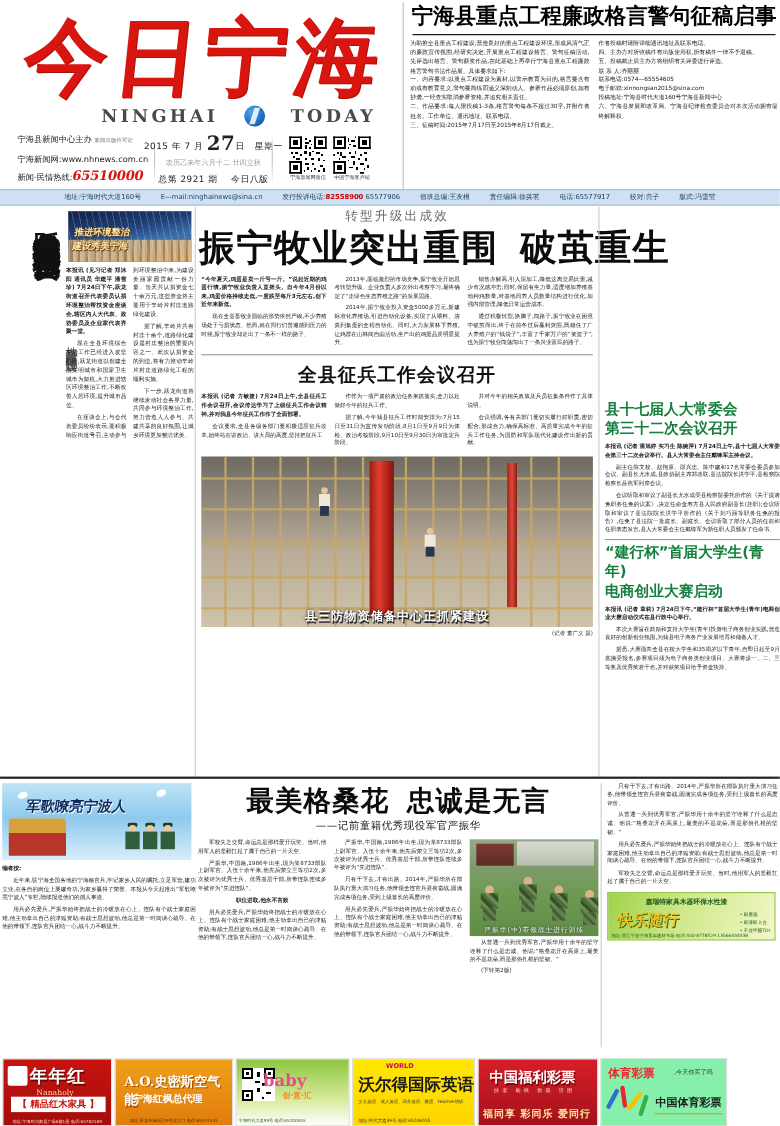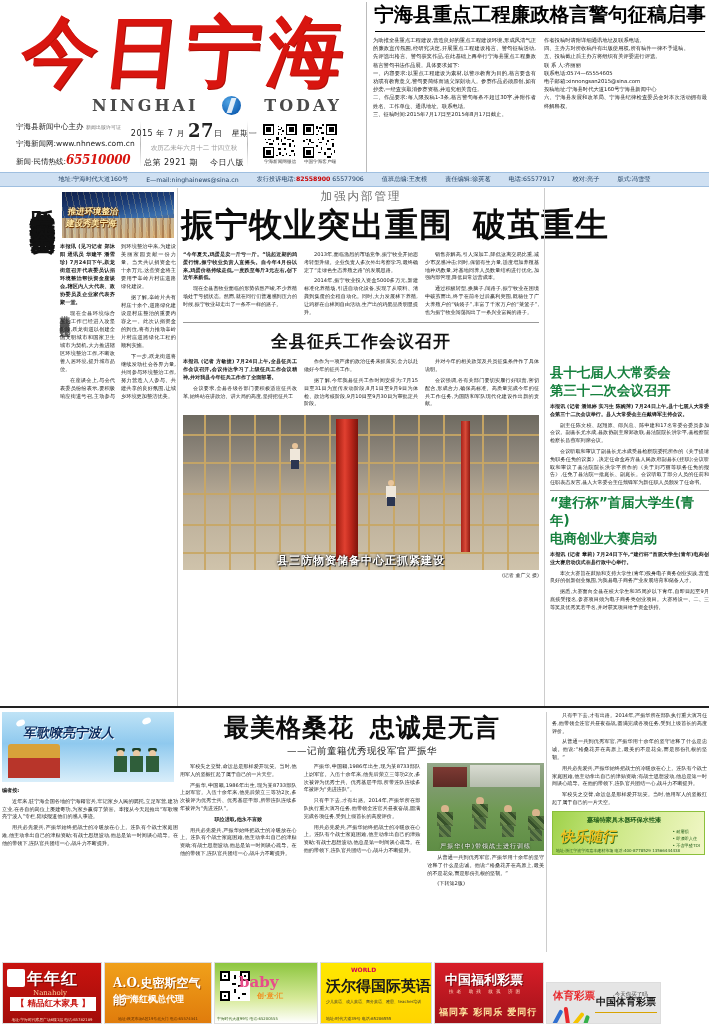--- a/index.html
+++ b/index.html
@@ -277,21 +277,21 @@
   .ad5 .a5m{ position:absolute; left:14px; top:26px; font-size:4.6px; color:#ffd9c0; letter-spacing:3px;}
   .ad5 .a5b{ position:absolute; left:4px; bottom:4px; font-size:9px; font-weight:700; color:#ffe9a0;
     font-family:"DejaVu Serif",serif; letter-spacing:1px;}
 
   .ad6 { width:112px; background:linear-gradient(180deg,#ffe800 0%,#ffd400 100%); }
   .ad6 .a6l{ position:absolute; left:30px; top:3px; font-size:6px; font-weight:700; color:#d4005a;}
   .ad6 .a6t{ position:absolute; left:5px; top:14px; font-weight:700; font-size:15px; color:#1a1a1a;}
   .ad6 .a6s{ position:absolute; left:5px; top:36px; font-size:4px; color:#333;}
   .ad6 .a6b{ position:absolute; left:5px; bottom:2px; font-size:4px; color:#333;}
 
-  .ad7 { width:115px; background:#e5e5e5;margin-top:20px; }
+  .ad7 { width:115px; background:#86efac; }
   .ad7 .a7t{ position:absolute; left:6px; top:6px; font-weight:700; font-size:10.5px; color:#e8282c;}
   .ad7 .a7s{ position:absolute; left:66px; top:8px; font-size:5.5px; color:#333;}
   .ad7 .a7b{ position:absolute; right:4px; bottom:14px; font-weight:700; font-size:10px; color:#1a1a1a;}
   .ad7 .a7line{ position:absolute; left:48px; right:3px; bottom:10px; height:1.5px; background:#d8a300;}
   .ad7 .ribbon{ position:absolute; left:6px; top:22px; width:40px; height:28px;}
   .ad7 .rb{ position:absolute; width:4px; height:20px; border-radius:2px; }
 </style>
 </head>
 <body>
 
@@ -486,21 +486,21 @@
       <div class="colL-text">
         <p class="lead">本报讯 (见习记者 郑沐阳 通讯员 华建平 潘雪珍) 7月24日下午,跃龙街道召开代表委员认捐环境整治帮扶资金座谈会,辖区内人大代表、政协委员及企业家代表齐聚一堂。</p>
         <p>现在全县环境综合整治工作已经进入攻坚阶段,跃龙街道以创建全国文明城市和国家卫生城市为契机,大力推进辖区环境整治工作,不断改善人居环境,提升城市品位。</p>
         <p>在座谈会上,与会代表委员纷纷表示,要积极响应街道号召,主动参与到环境整治中来,为建设美丽家园贡献一份力量。当天共认捐资金七十余万元,这些资金将主要用于辛岭片村庄道路绿化建设。</p>
         <p>据了解,辛岭片共有村庄十余个,道路绿化建设是村庄整治的重要内容之一。此次认捐资金的到位,将有力推动辛岭片村庄道路绿化工程的顺利实施。</p>
         <p>下一步,跃龙街道将继续发动社会各界力量,共同参与环境整治工作,努力营造人人参与、共建共享的良好氛围,让城乡环境更加整洁优美。</p>
       </div>
     </div>
 
     <div class="colC">
-      <div class="kicker">加强内部管理</div>
+      <div class="kicker">转型升级出成效</div>
       <div class="bighead">
         <span>振宁牧业突出重围</span><span class="gap"></span><span>破茧重生</span>
       </div>
 
       <div class="c3col">
         <div class="cc">
           <p class="lead">“今年夏天,鸡蛋是卖一斤亏一斤。”说起近期的鸡蛋行情,振宁牧业负责人直摇头。自今年4月份以来,鸡蛋价格持续走低,一度跌至每斤3元左右,创下近年来新低。</p>
           <p>现在全县畜牧业面临的形势依然严峻,不少养殖场处于亏损状态。然而,就在同行们普遍感到压力的时候,振宁牧业却走出了一条不一样的路子。</p>
         </div>
         <div class="cc">

